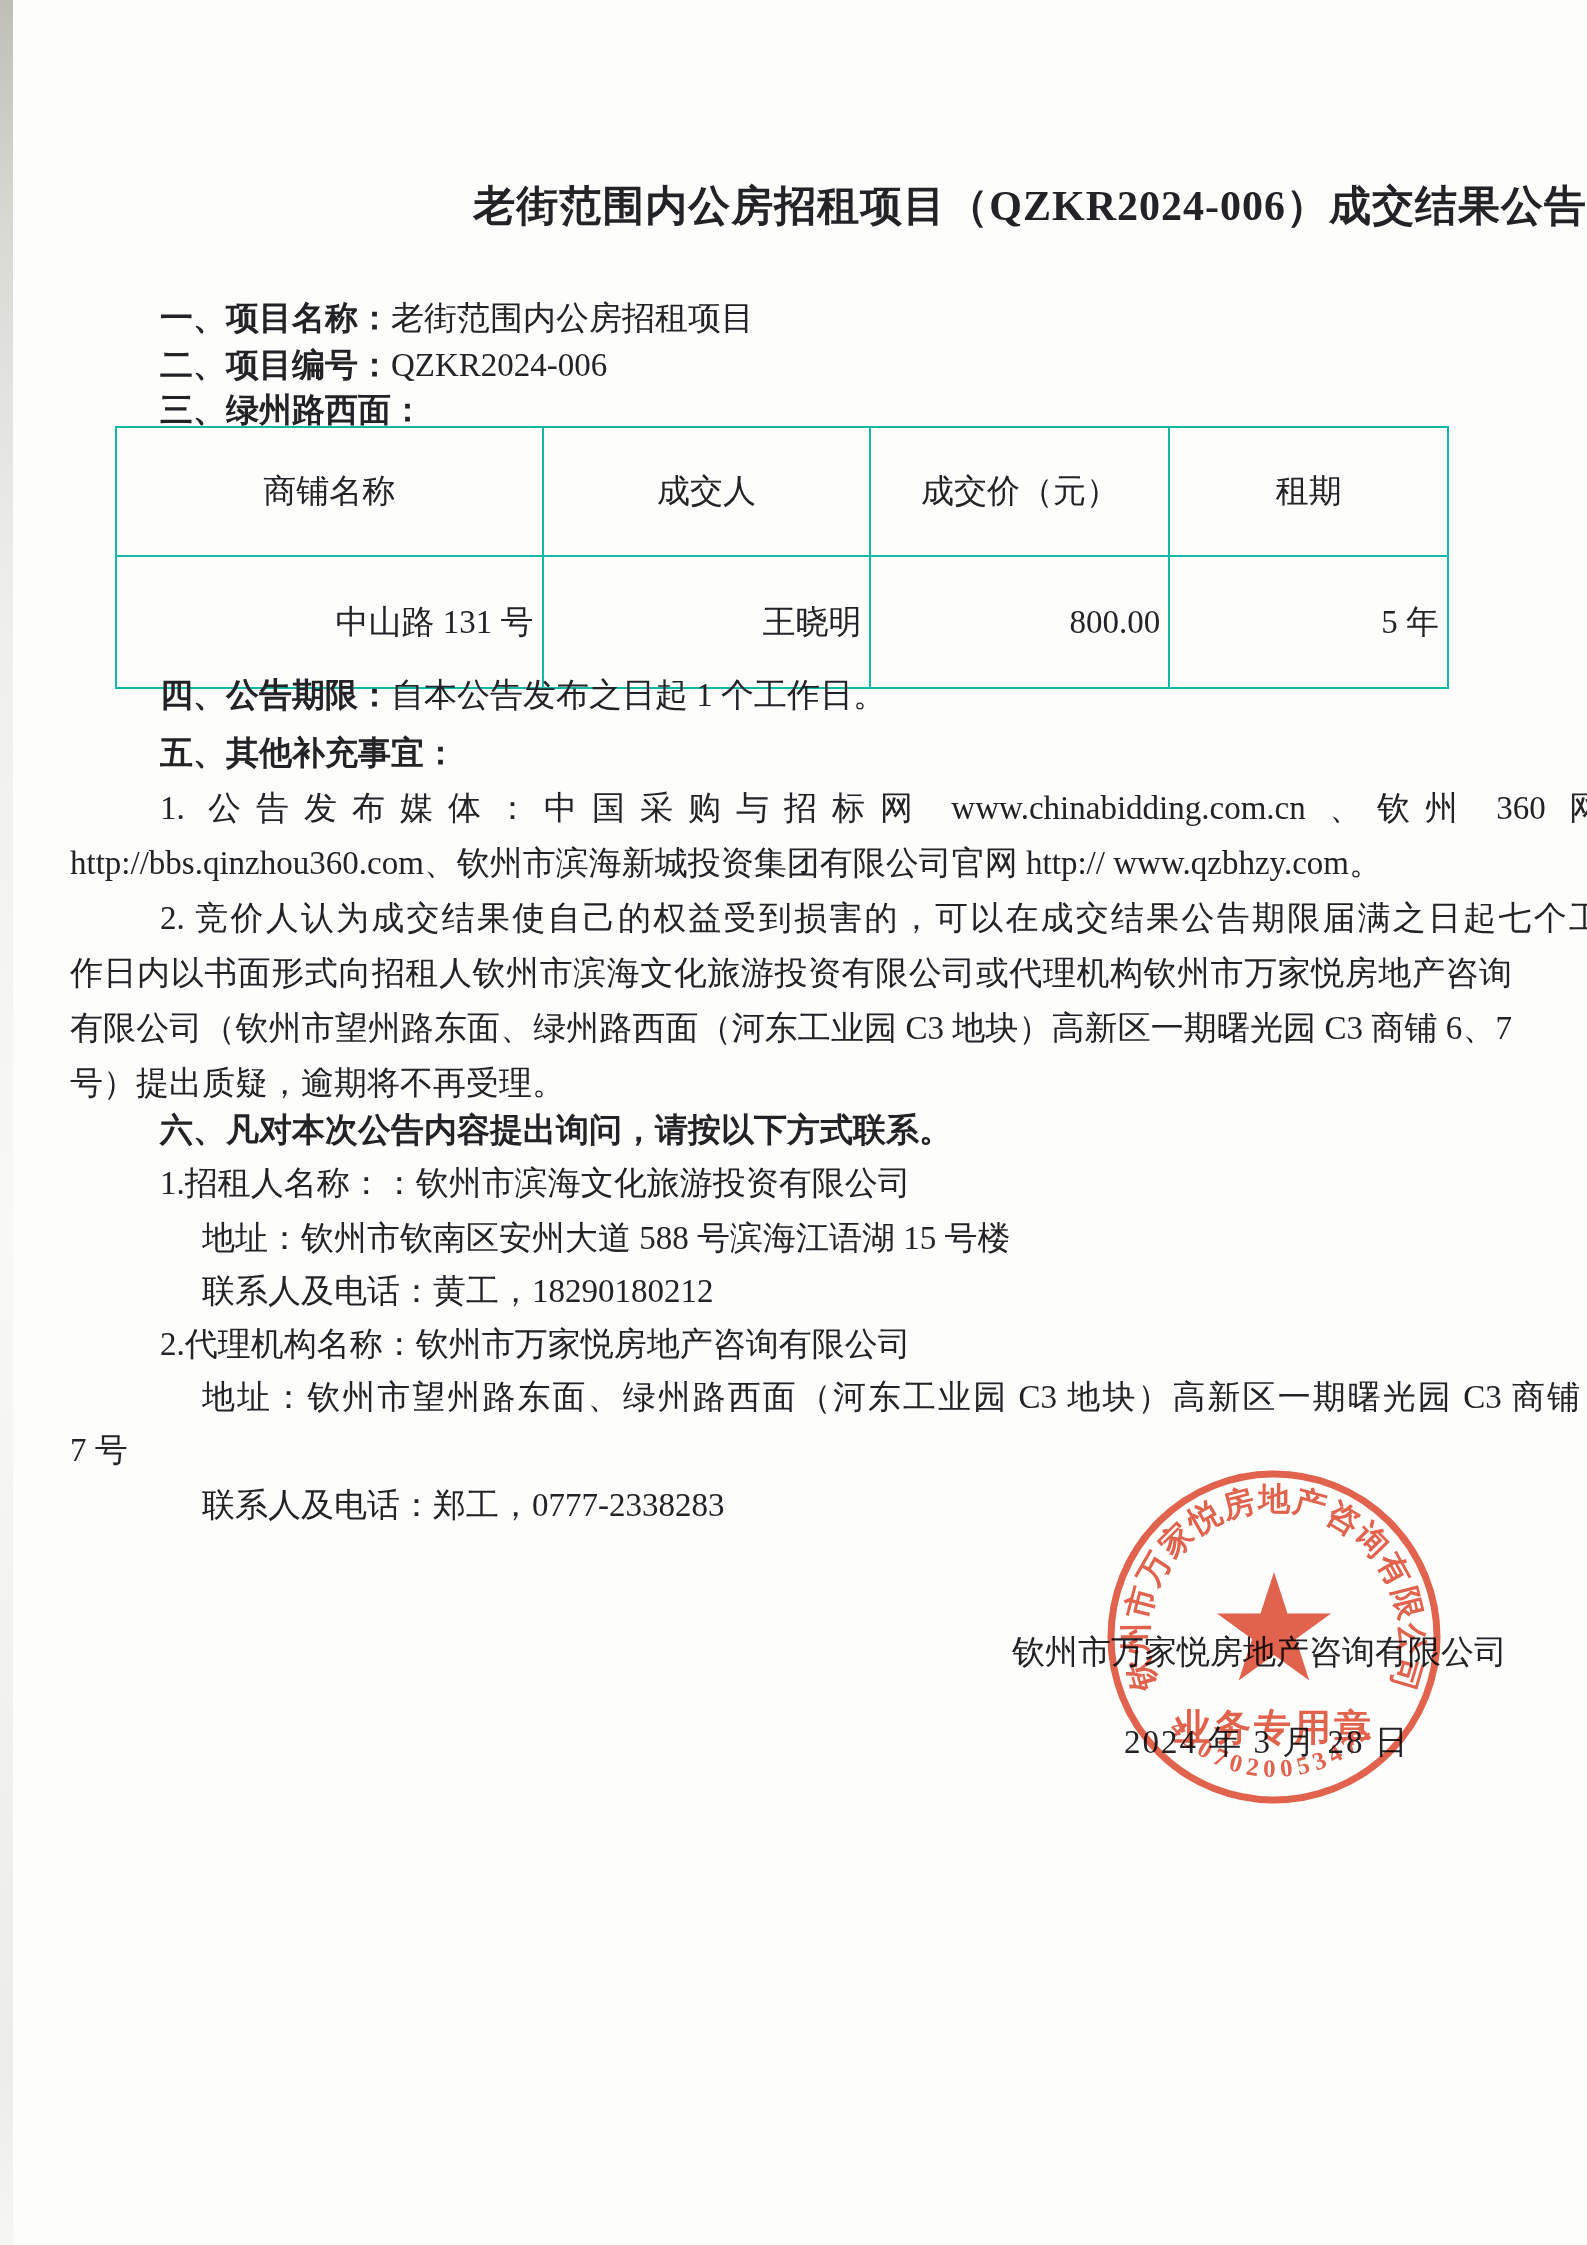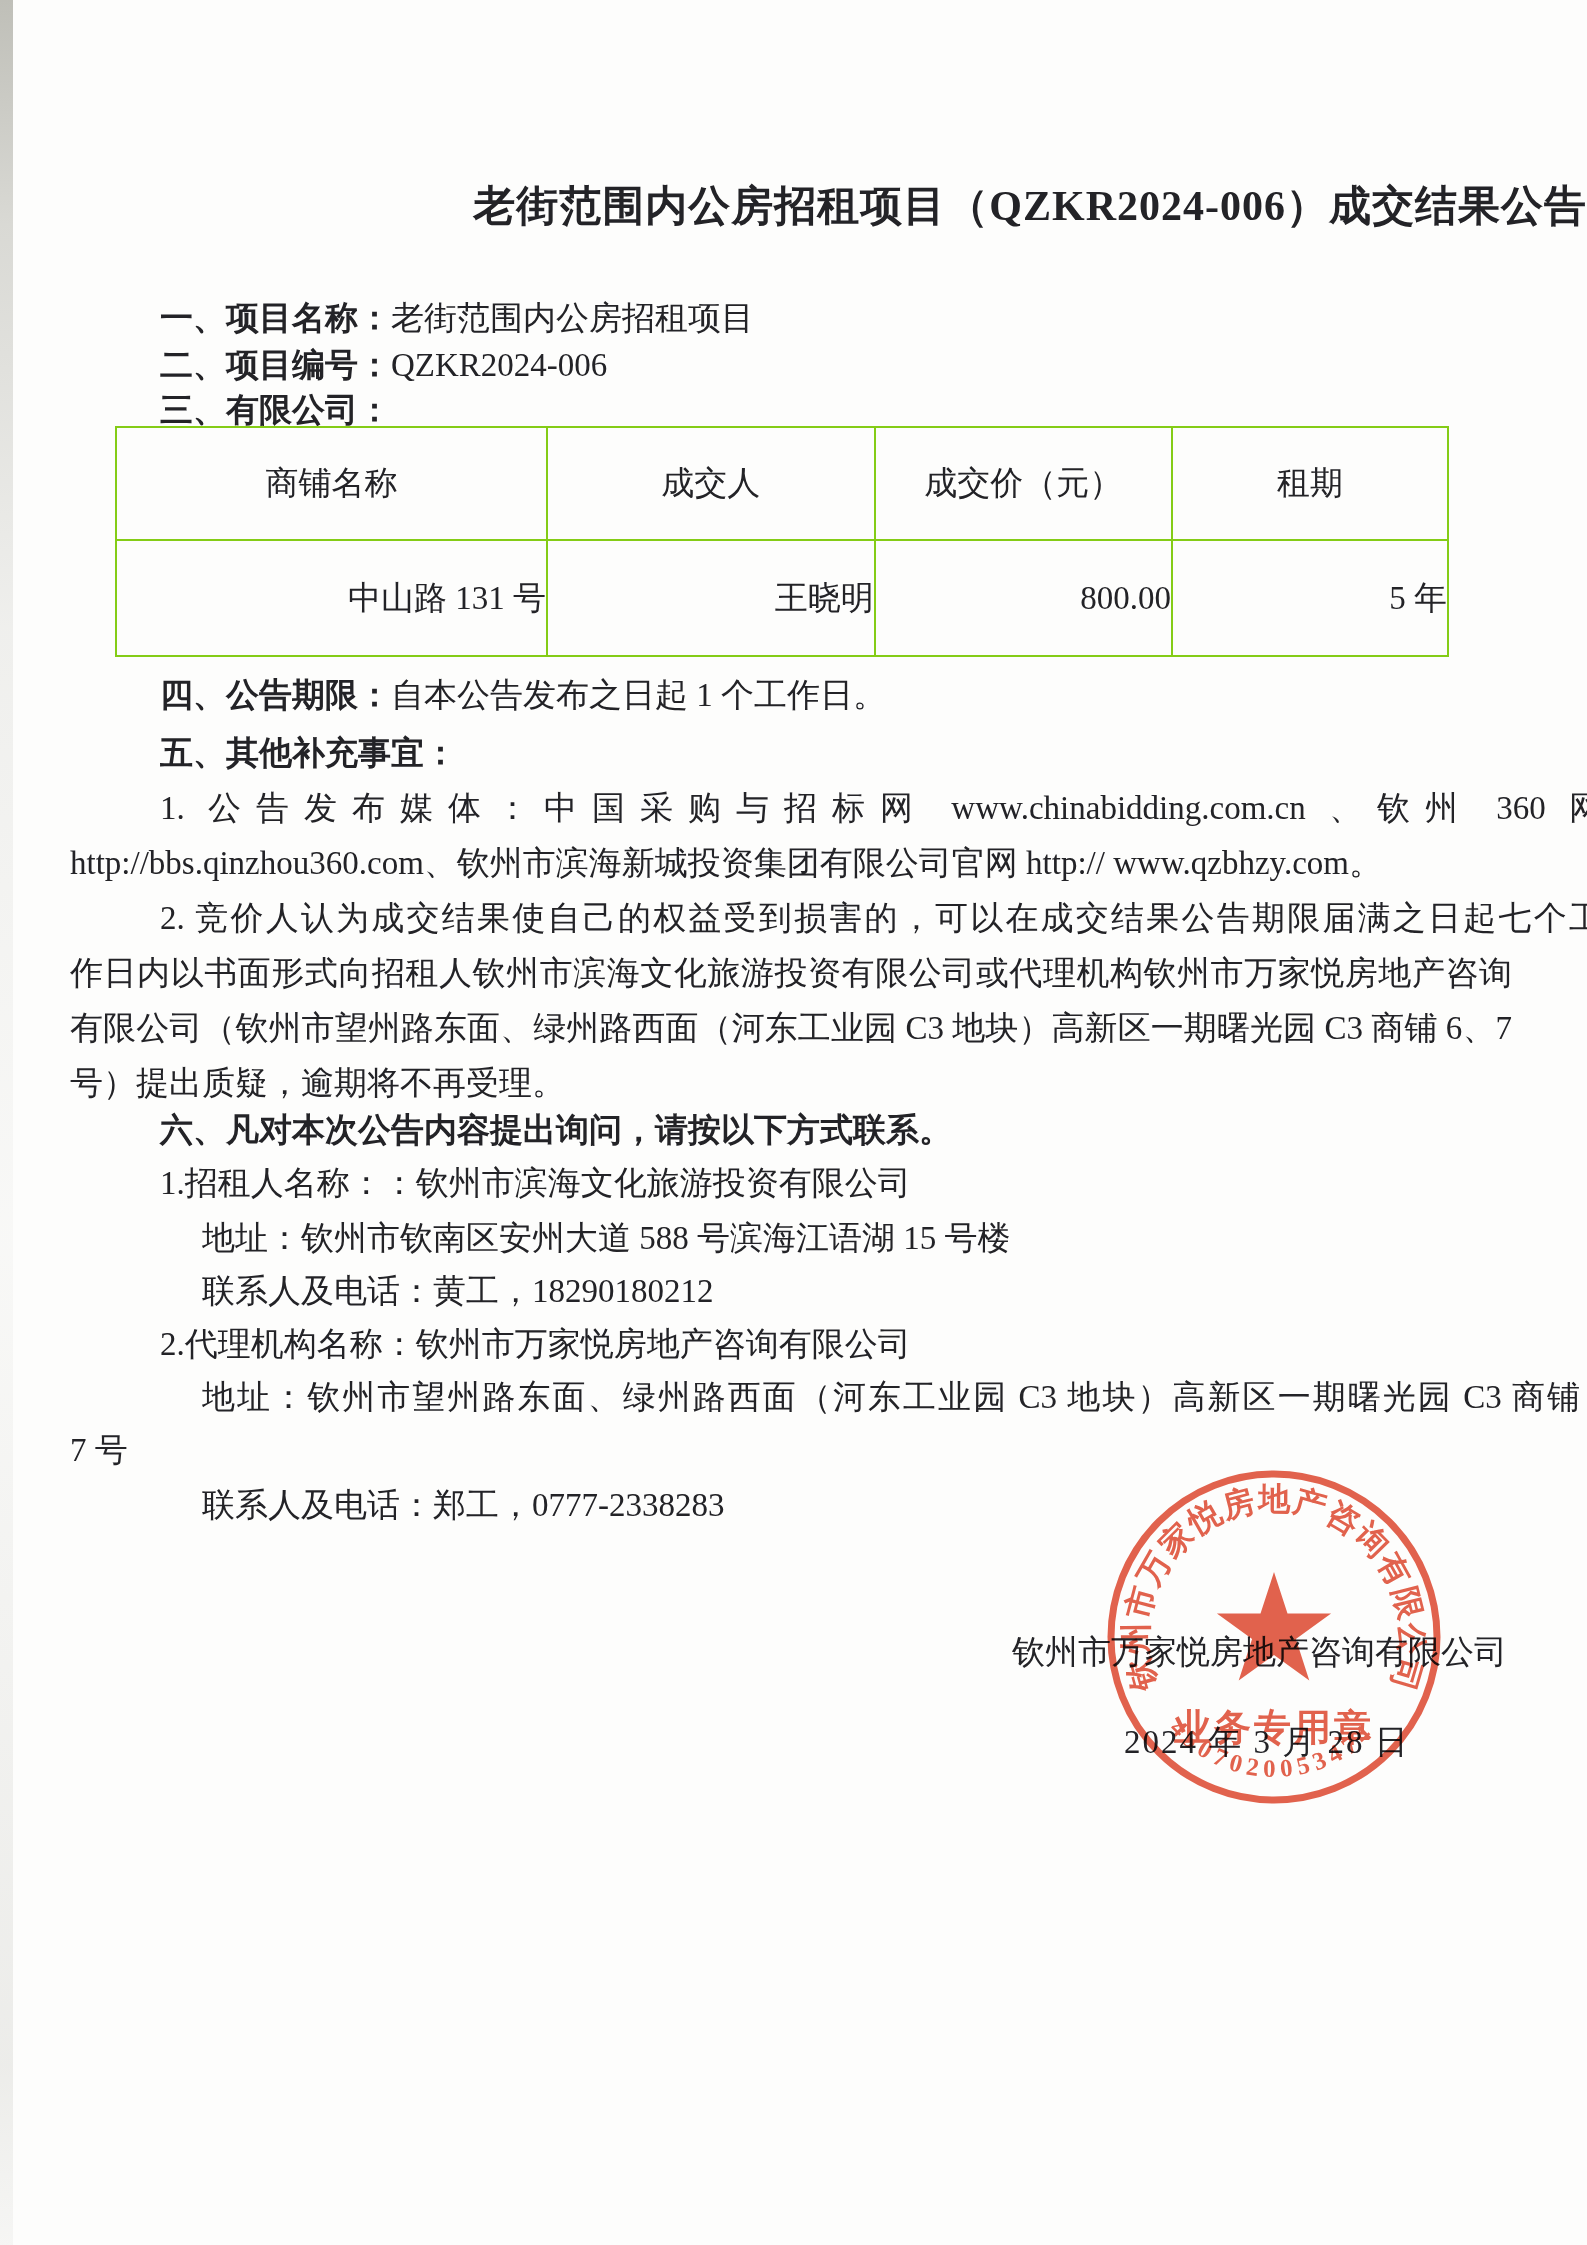--- a/index.html
+++ b/index.html
@@ -45,23 +45,23 @@
   .bold{font-weight:700;}
   
   table.deal{
     position:absolute;left:45px;top:426px;
     width:1334px;
     border-collapse:collapse;
     table-layout:fixed;
     font-size:33px;
   }
   table.deal td{
-    border:2px solid #84cc16;
+    border:2px solid #14b8a6;
     text-align:center;vertical-align:middle;
-    padding:0;
+    padding:8px;
     overflow:hidden;white-space:nowrap;
   }
   table.deal tr.hdr td{height:111px;}
   table.deal tr.row td{height:114px;text-align:right;}
   .c1{width:32.4%;} .c2{width:24.6%;margin-left:10px;} .c3{width:22.3%;} .c4{width:20.7%;}
   
   .sig-company{
     position:absolute;left:1012px;top:1630px;
     font-size:33px;white-space:nowrap;
   }
@@ -88,21 +88,21 @@
 
   <div class="line indent-sec" style="top:298px">
     <span class="lbl">一、项目名称：</span><span>老街范围内公房招租项目</span>
   </div>
 
   <div class="line indent-sec" style="top:345px">
     <span class="lbl">二、项目编号：</span><span>QZKR2024-006</span>
   </div>
 
   <div class="line indent-sec" style="top:390px">
-    <span class="lbl">三、有限公司：</span>
+    <span class="lbl">三、绿州路西面：</span>
   </div>
 
   <table class="deal">
     <tbody>
         <tr class="hdr">
       <td class="c1">商铺名称</td>
       <td class="c2">成交人</td>
       <td class="c3">成交价（元）</td>
       <td class="c4">租期</td>
     </tr>

